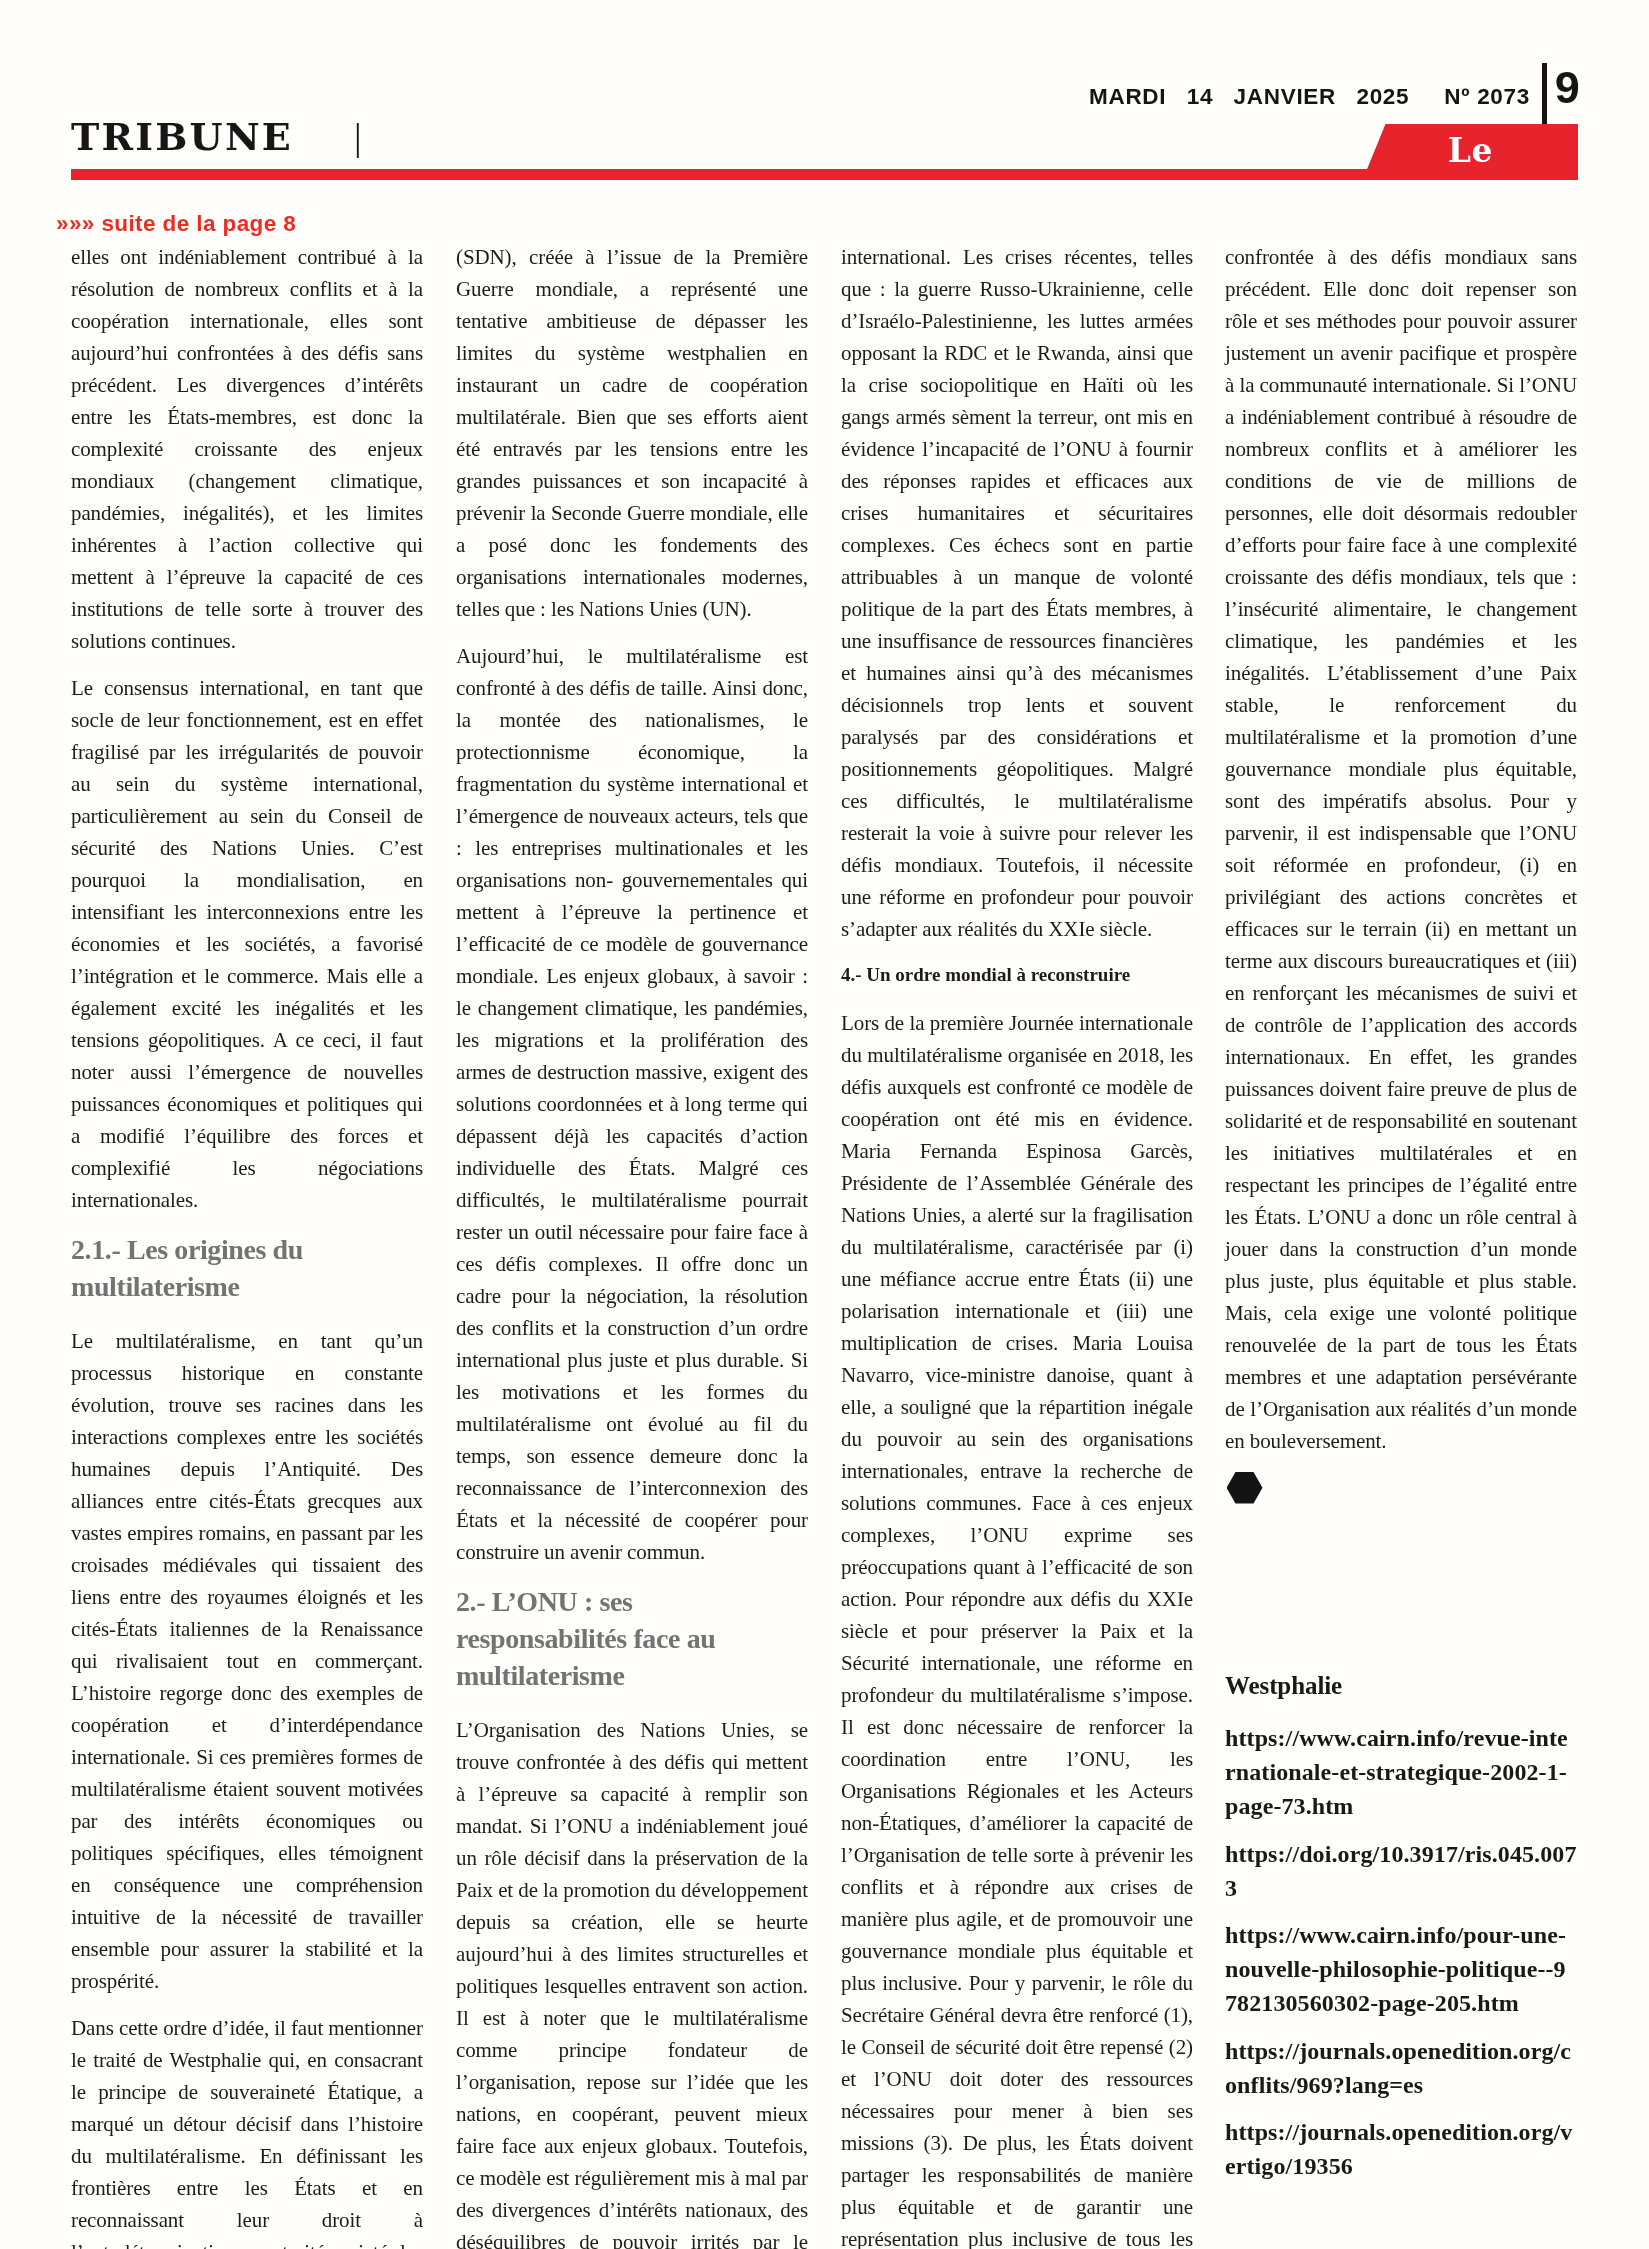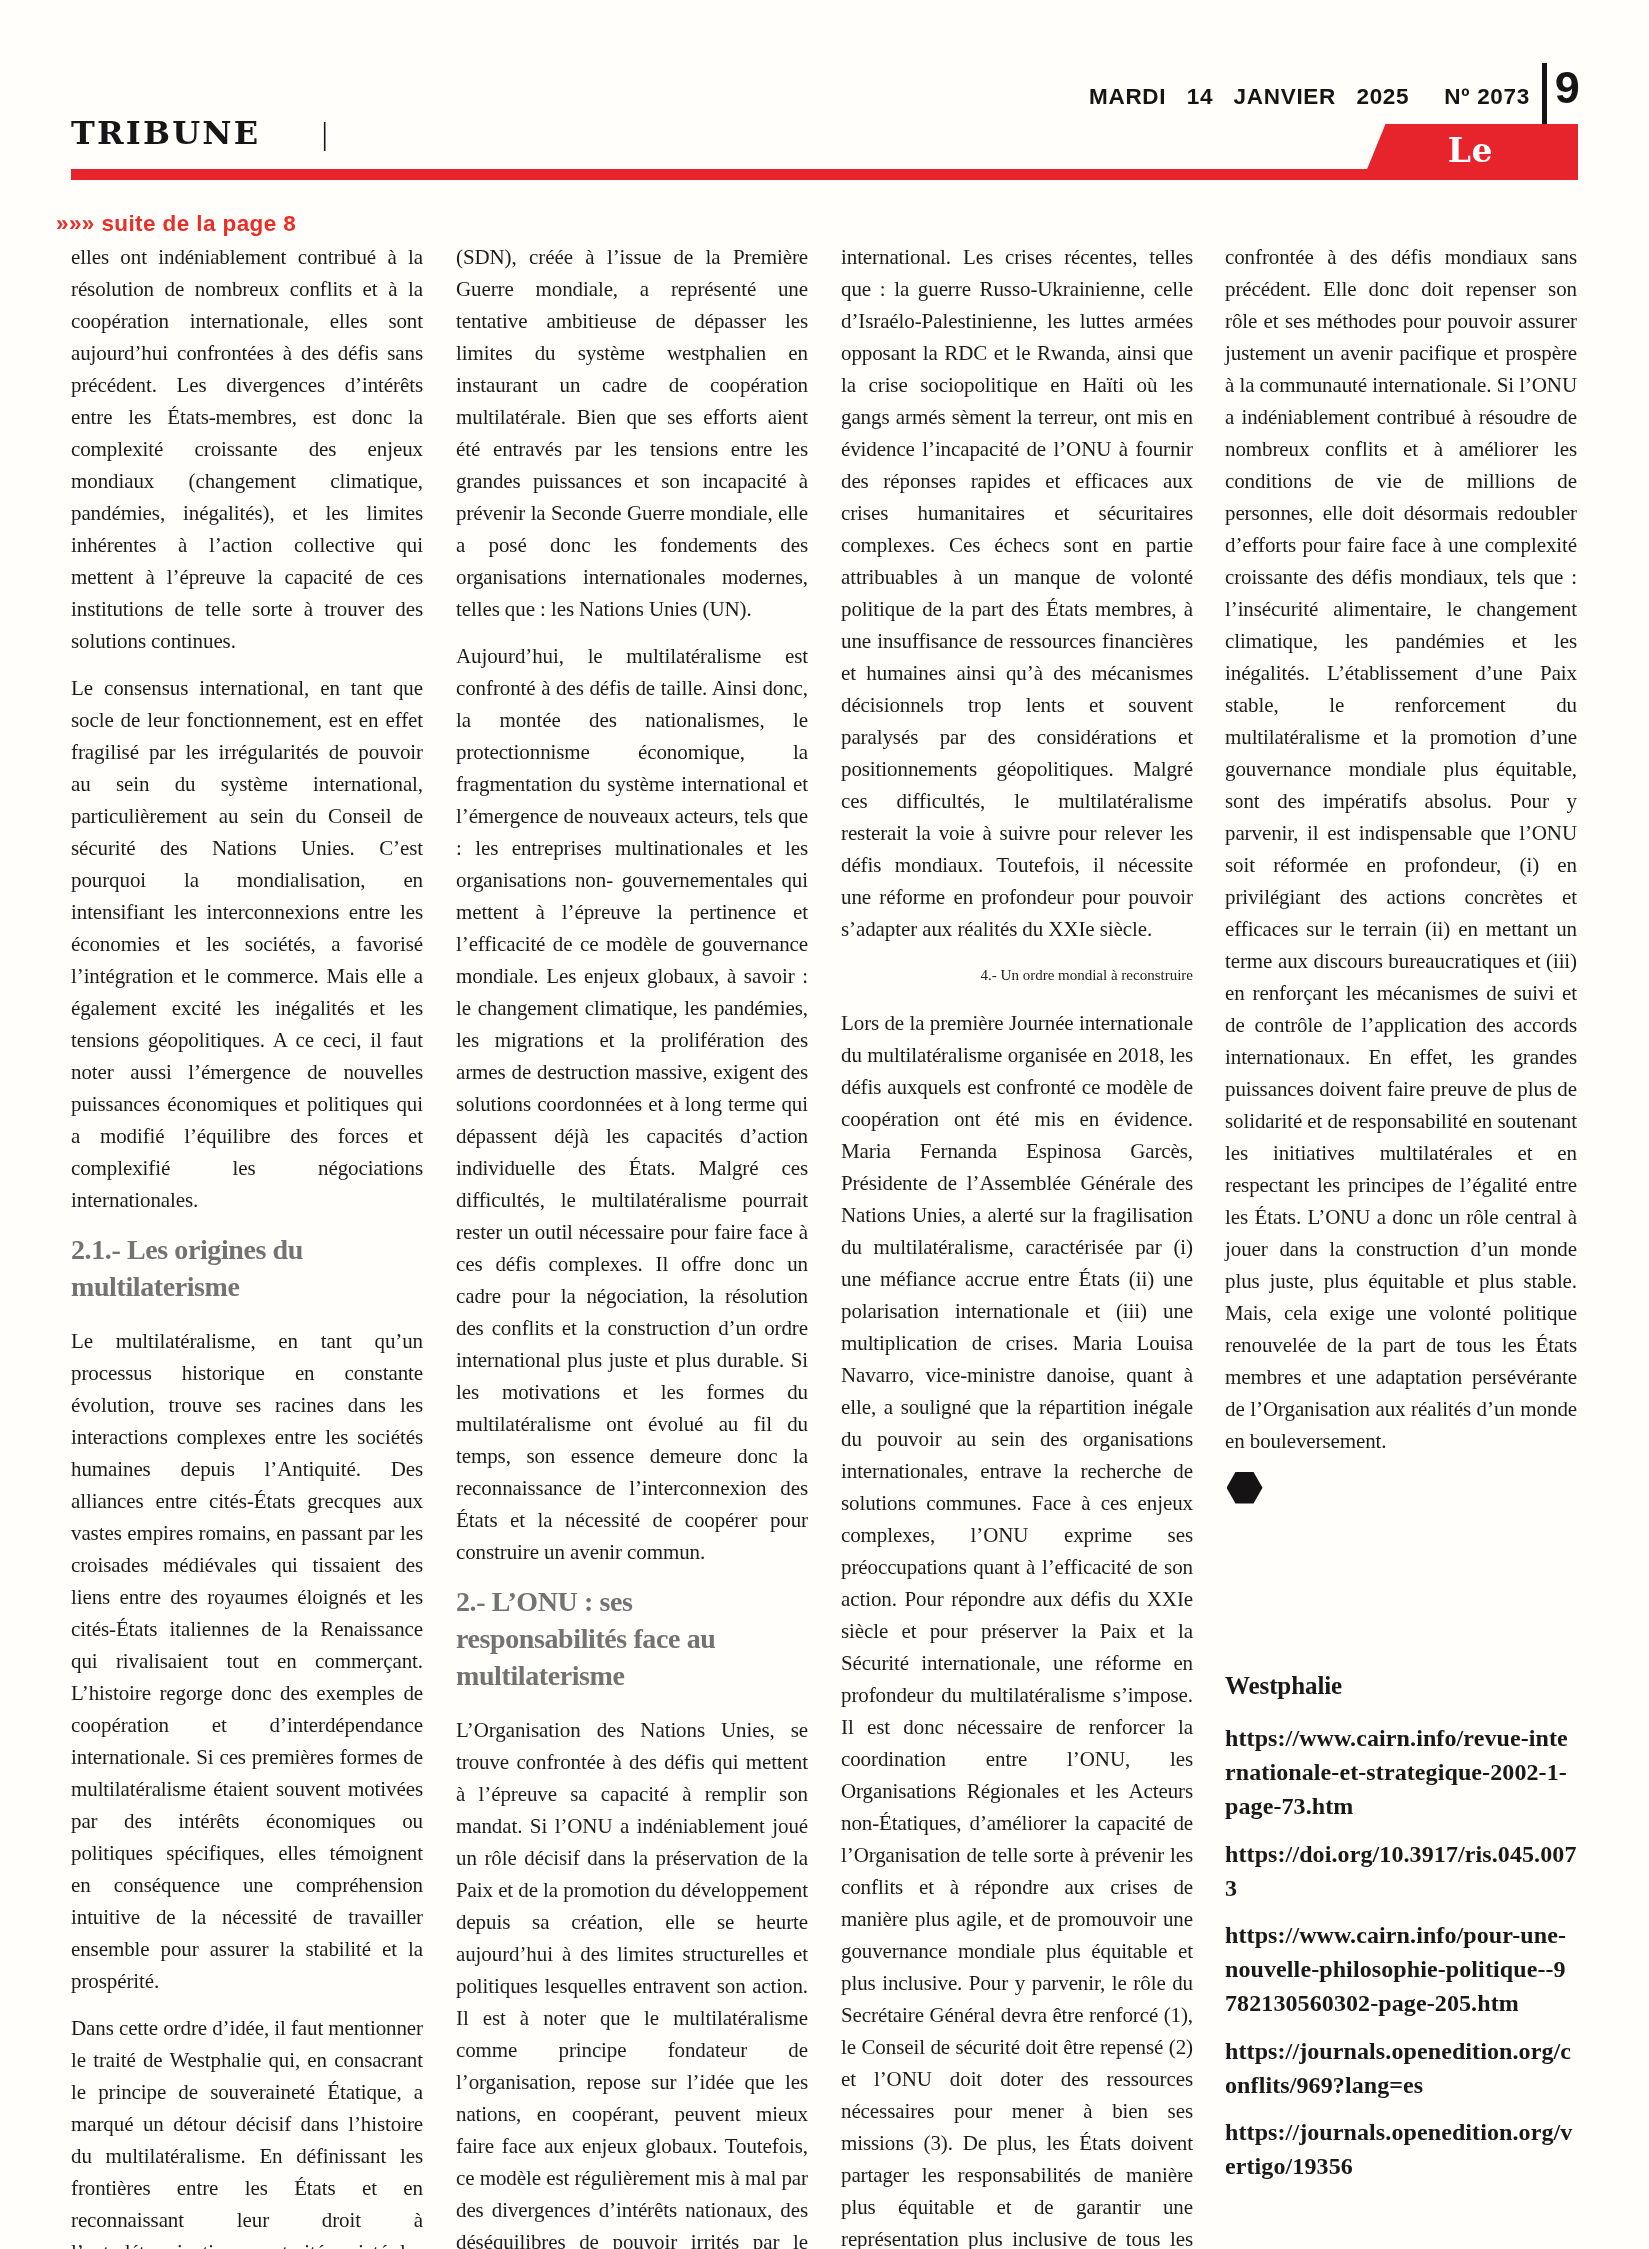--- a/index.html
+++ b/index.html
@@ -22,21 +22,21 @@
     display:flex;align-items:flex-start;gap:7.5px;
   }
   .pagecorner .bar{width:5.2px;height:61px;background:#161415;}
   .pagecorner .num{
     font-family:"Liberation Sans", sans-serif;font-weight:bold;
     font-size:45px;line-height:49px;color:#161415;
   }
   .section-label{
     position:absolute;top:114px;left:71px;
     font-family:"DejaVu Serif", serif;font-weight:bold;
-    font-size:32px;letter-spacing:2.2px;color:#171516;
+    font-size:38px;letter-spacing:2.2px;color:#171516;
   }
   .section-label .divider{
     font-weight:400;margin-left:61px;letter-spacing:0;
     font-family:"Liberation Serif", serif;
   }
   .red-rule{
     position:absolute;top:169px;left:71px;width:1507px;height:11.2px;
     background:#e7232b;
   }
   .masthead{
@@ -63,22 +63,22 @@
   .col-3{left:841px;}
   .col-4{left:1225px;}
   .col p{margin:0 0 15px 0;}
   .col p.flow-on{text-align-last:justify;margin-bottom:0;}
   .headline{
     font-weight:bold;font-size:28px;line-height:37px;
     letter-spacing:-0.4px;color:#737373;
     margin:12px 0 19.5px 0;text-align:left;
   }
   .subhead{
-    font-weight:400;font-size:15px;line-height:30px;
-    margin:7.5px 0 16.5px 0;text-align:right;letter-spacing:0;
+    font-weight:700;font-size:19px;line-height:30px;
+    margin:7.5px 0 16.5px 0;text-align:left;letter-spacing:0;
   }
   .end-mark{
     width:36px;height:31.5px;background:#151314;margin:4.5px 0 0 1.5px;
     clip-path:polygon(25% 0,75% 0,100% 50%,75% 100%,25% 100%,0 50%);
   }
   
   .sitography{margin-top:166px;}
   .sitography-title{
     font-weight:bold;font-size:25px;margin:0 0 19.5px 0;text-align:left;
     color:#1a1818;

